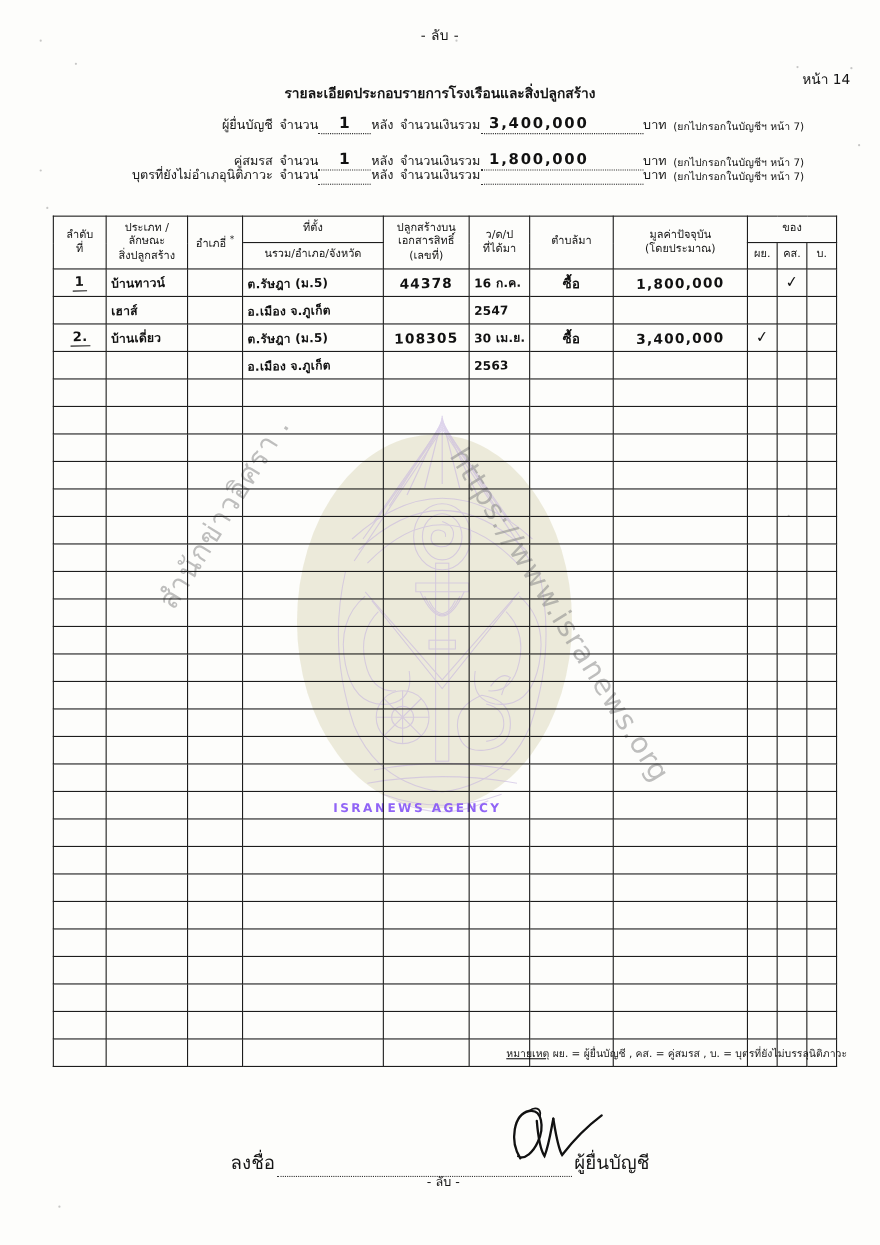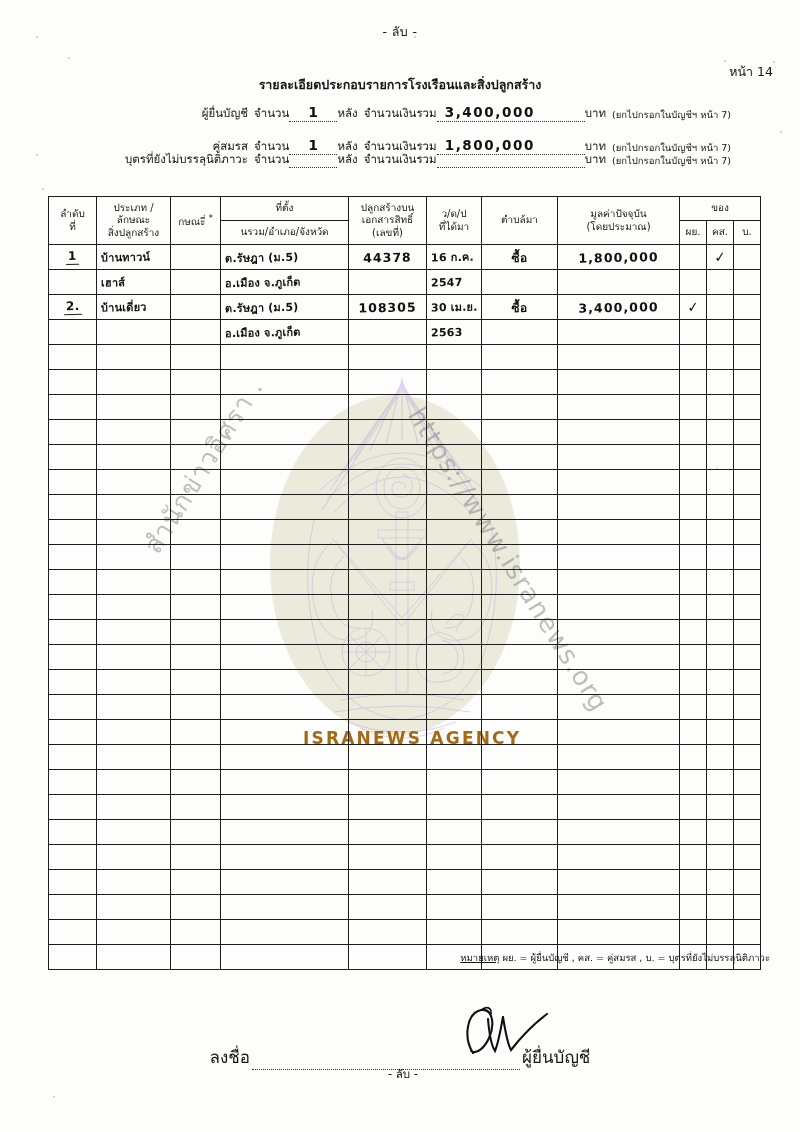--- a/index.html
+++ b/index.html
@@ -36,22 +36,22 @@
   .wm-diag-left{
     left:150px;top:530px;
     transform:rotate(-58deg);transform-origin:left center;
   }
   .wm-diag-right{
     left:415px;top:395px;
     transform:rotate(58deg);transform-origin:left center;
   }
   .wm-agency{
     position:absolute;left:303px;top:728px;
-    font-size:17px;font-weight:bold;letter-spacing:2.2px;
-    color:#a16207;opacity:.95;white-space:nowrap;
+    font-size:11px;font-weight:bold;letter-spacing:2.2px;
+    color:#8b5cf6;opacity:.95;white-space:nowrap;
   }
 
   
   .content{position:relative;z-index:5;}
 
   .secret-top{
     position:absolute;left:0;right:0;top:22px;
     text-align:center;font-size:12.5px;letter-spacing:.4px;
   }
   .page-no{
@@ -279,21 +279,21 @@
       <span>จำนวนเงินรวม</span>
       <span class="dots dots-amount">
         <span class="hand-in-dots hand-amt">1,800,000</span>
       </span>
       <span>บาท</span>
         <span class="gap"></span>
       <span class="paren">(ยกไปกรอกในบัญชีฯ หน้า 7)</span>
     </div>
 
     <div class="sum-line sum-l3">
-      <span class="sum-label lbl-w3">บุตรที่ยังไม่บรรลุนิติภาวะ</span>
+      <span class="sum-label lbl-w3">บุตรที่ยังไม่อำเภอุนิติภาวะ</span>
         <span class="gap"></span>
       <span>จำนวน</span>
       <span class="dots dots-count">
         <span class="hand-in-dots"></span>
       </span>
       <span>หลัง</span>
         <span class="gap"></span>
       <span>จำนวนเงินรวม</span>
       <span class="dots dots-amount">
         <span class="hand-in-dots hand-amt"></span>
@@ -322,21 +322,21 @@
           <td class="hcell" rowspan="2">
             <div>ลำดับ</div>
             <div>ที่</div>
           </td>
           <td class="hcell" rowspan="2">
             <div>ประเภท /</div>
             <div>ลักษณะ</div>
             <div>สิ่งปลูกสร้าง</div>
           </td>
           <td class="hcell" rowspan="2">
-            <span>กษณะี่</span>
+            <span>อำเภอี่</span>
             <sup>*</sup>
           </td>
           <td class="hcell">
             <span>ที่ตั้ง</span>
           </td>
           <td class="hcell" rowspan="2">
             <div>ปลูกสร้างบน</div>
             <div>เอกสารสิทธิ์</div>
             <div>(เลขที่)</div>
           </td>

